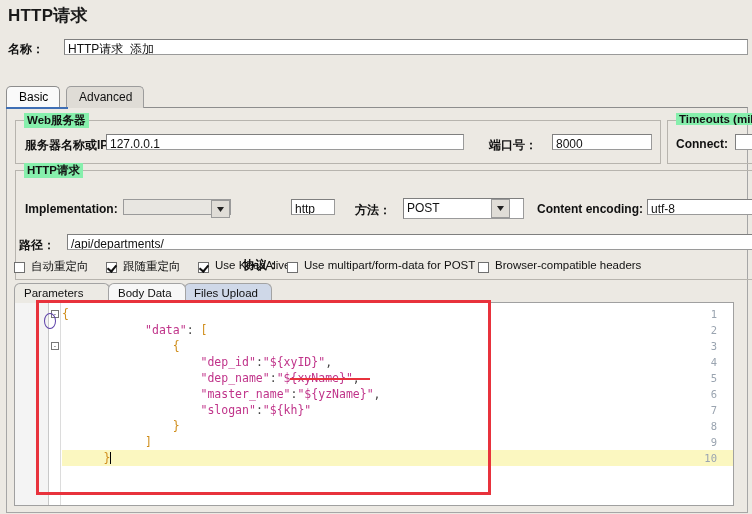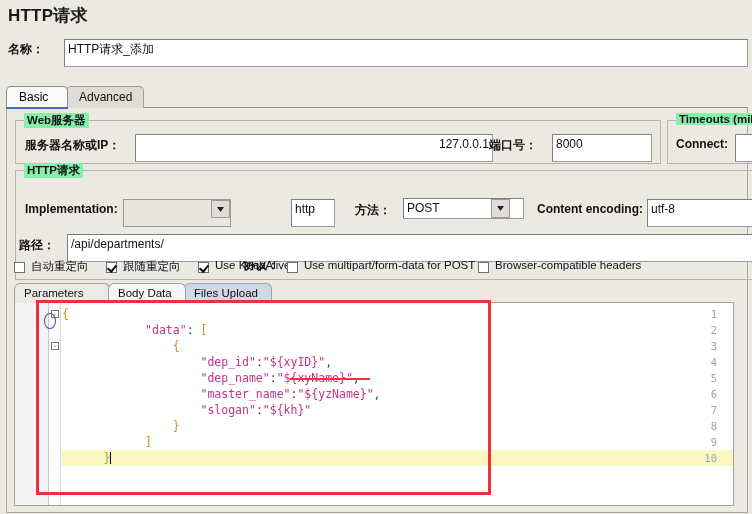--- a/index.html
+++ b/index.html
@@ -21,37 +21,37 @@
 
   
   .row-name{position:absolute;left:4px;top:31px;width:744px;height:22px;margin-top:8px;}
   .row-comment{position:absolute;left:4px;top:56px;width:744px;height:20px;}
   .lbl{
     position:absolute;left:4px;top:2px;font-weight:bold;font-size:12px;color:#111;
   }
   .field{
     position:absolute;background:#fff;border:1px solid #9a9a9a;
     border-top-color:#7f7f7f;border-left-color:#7f7f7f;
-    box-sizing:border-box;height:28px;line-height:18px;
+    box-sizing:border-box;height:16px;line-height:18px;
     padding:0 3px;font-size:12px;color:#111;overflow:hidden;white-space:nowrap;
   }
   #name-field{left:60px;top:0;width:684px;}
   #comment-field{left:60px;top:0;width:684px;height:19px;}
 
   
   .tabbar{position:absolute;left:6px;top:86px;width:742px;height:22px;}
   .tab{
     position:absolute;top:0;height:22px;line-height:21px;
     padding:0 12px;font-size:12px;color:#101010;
     border:1px solid #9c9c9c;border-bottom:none;
     border-radius:5px 5px 0 0;box-sizing:border-box;
   }
   .tab.sel{background:#fafafa;font-weight:normal;color:#000;border-color:#8d8d8d;z-index:3;}
   .tab.unsel{background:#dfdcd6;color:#111;z-index:2;}
-  #tab-basic{left:0;width:62px;}
+  #tab-basic{left:0;width:54px;}
   #tab-advanced{left:60px;width:78px;}
   .tabsel-underline{
     position:absolute;left:0;top:21px;width:62px;height:2px;background:#3f6fb5;z-index:5;
   }
   .tabpane{
     position:absolute;left:6px;top:107px;width:742px;height:406px;
     background:#ece9e3;border:1px solid #a6a6a6;border-top:1px solid #8d8d8d;
     box-sizing:border-box;
   }
 
@@ -168,21 +168,21 @@
     <div class="tab unsel" id="tab-advanced">Advanced</div>
     <div class="tabsel-underline"></div>
   </div>
 
   <div class="tabpane">
 
     <div class="grp" id="grp-web">
       <div class="grp-line"></div>
       <div class="grp-title">Web服务器</div>
       <div class="inner-lbl" style="left:10px;top:17px;">服务器名称或IP：</div>
-      <div class="field" style="left:120px;top:14px;width:358px;text-align:right;">127.0.0.1</div>
+      <div class="field" style="left:91px;top:14px;width:358px;">127.0.0.1</div>
       <div class="inner-lbl" style="left:474px;top:17px;">端口号：</div>
       <div class="field" style="left:537px;top:14px;width:100px;">8000</div>
     </div>
 
     <div class="grp" id="grp-timeout">
       <div class="grp-line"></div>
       <div class="grp-title">Timeouts (milli</div>
       <div class="inner-lbl" style="left:9px;top:17px;">Connect:</div>
       <div class="field" style="left:68px;top:14px;width:82px;"></div>
     </div>

